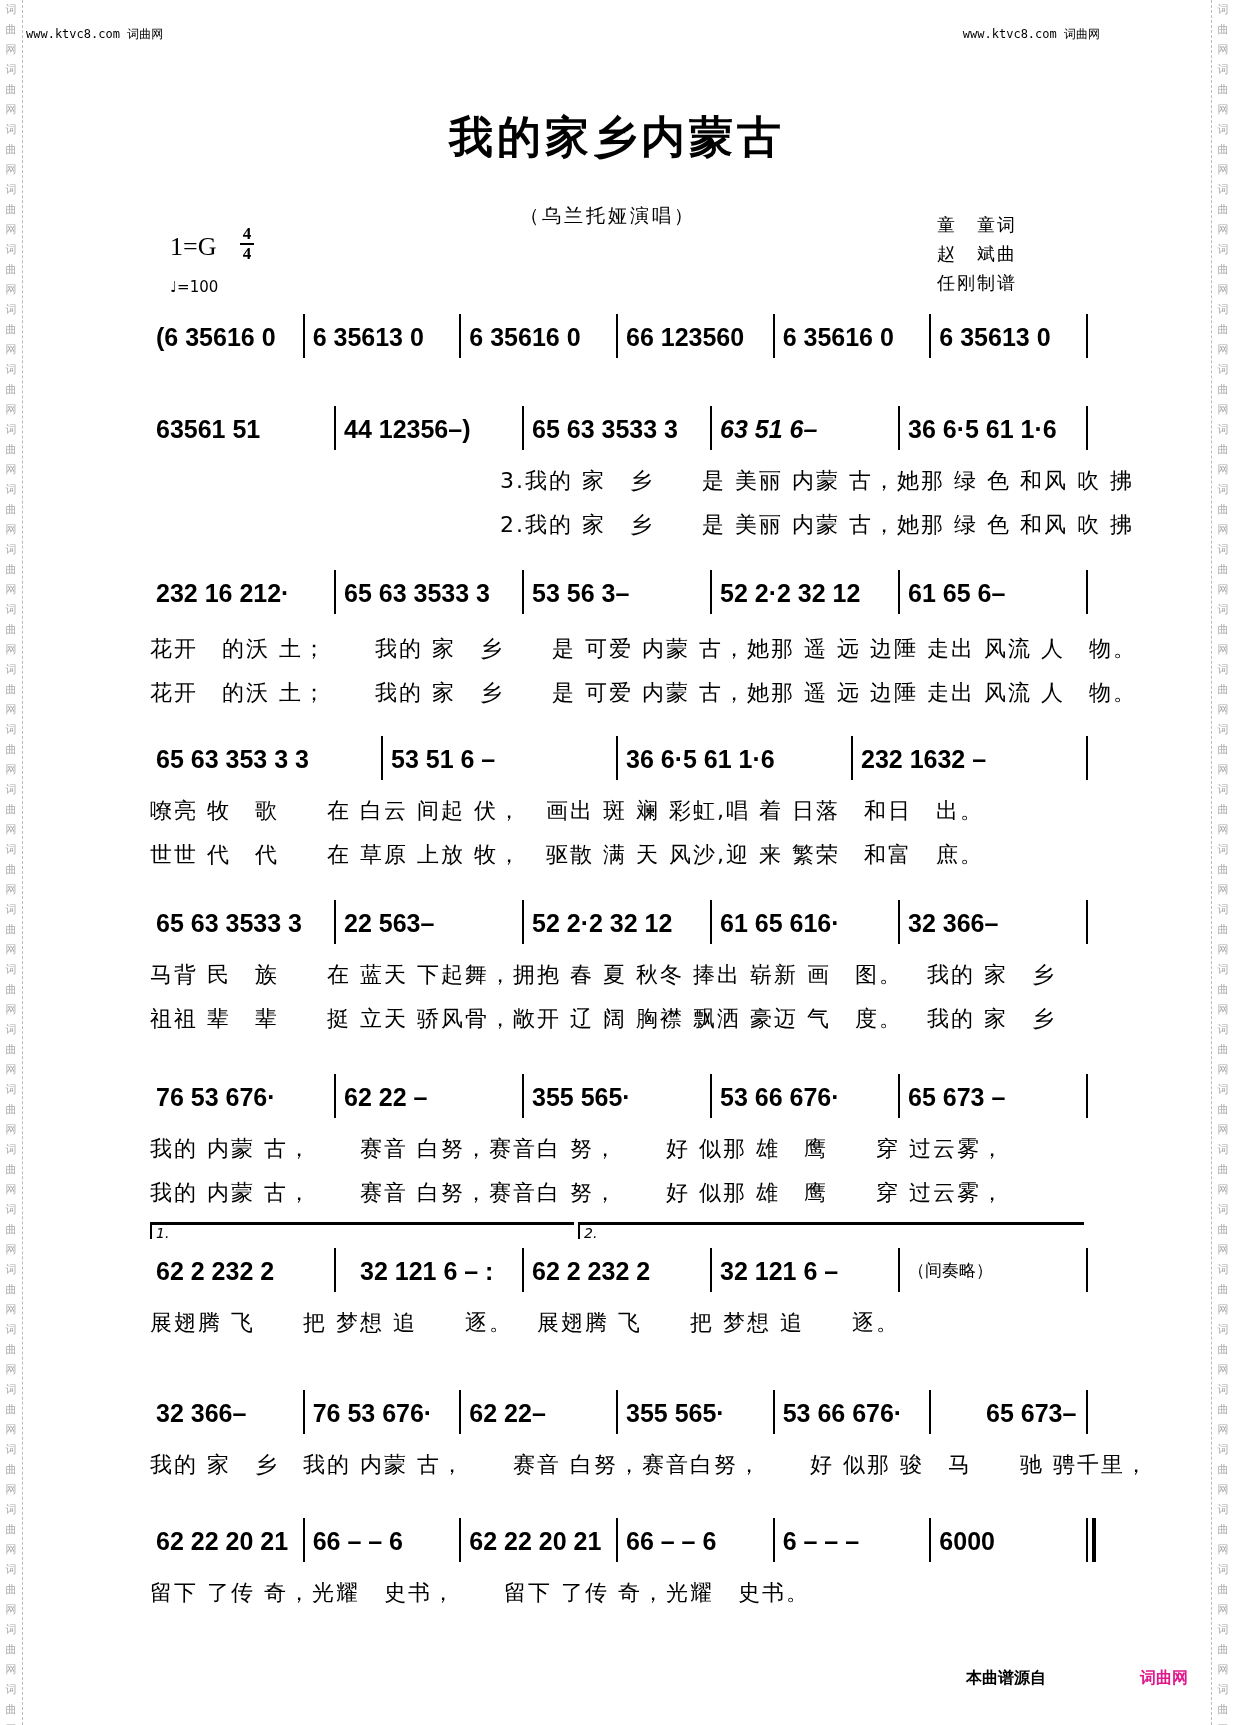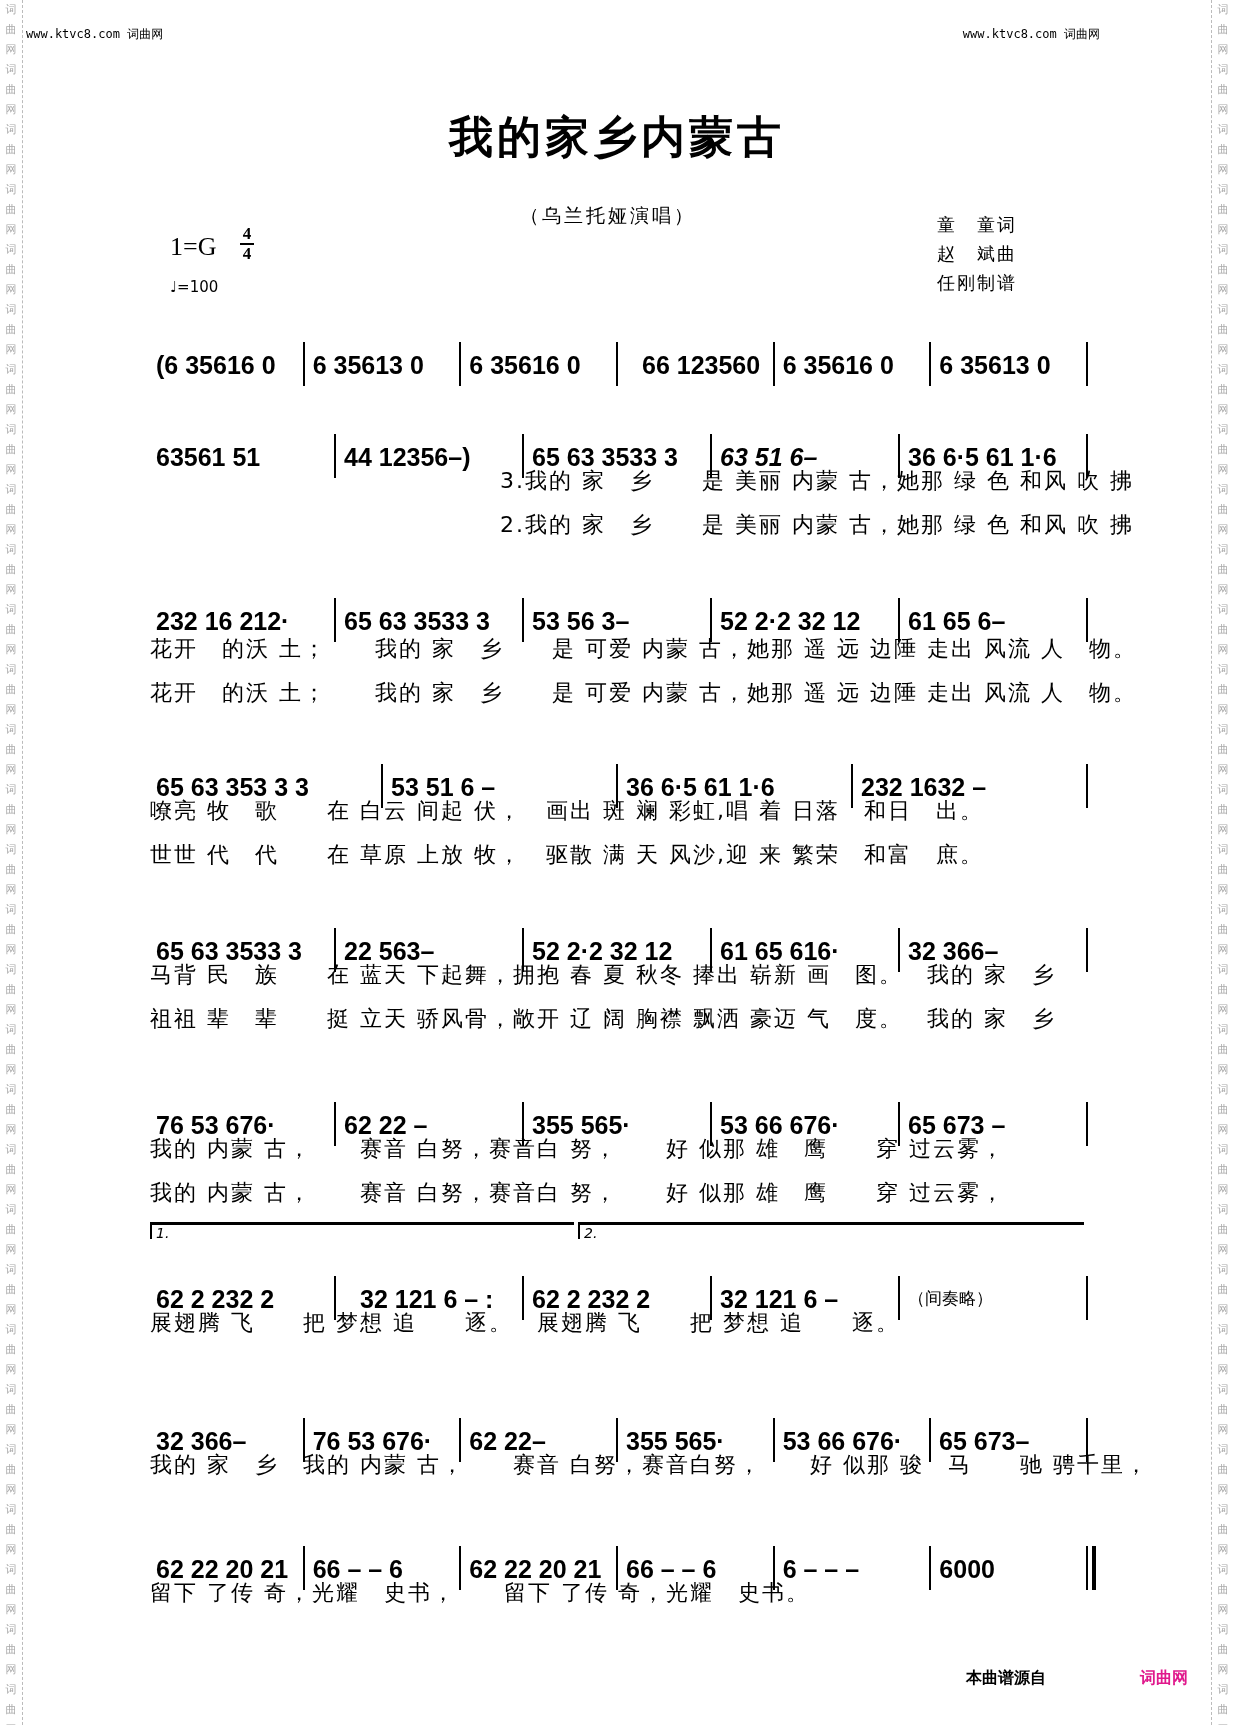--- a/index.html
+++ b/index.html
@@ -9,21 +9,21 @@
   .side.right{right:0;width:22px;border-right:none;border-left:1px dashed #bbb;}
   .side .wm{position:absolute;left:4px;font-size:11px;line-height:20px;color:#aaa;width:14px;text-align:center;}
   .site{position:absolute;top:26px;font-family:"DejaVu Sans Mono","Liberation Mono",monospace;font-size:12px;}
   .title{position:absolute;top:108px;left:0;width:1234px;text-align:center;font-family:"DejaVu Serif","Liberation Serif",serif;font-weight:bold;font-size:44px;letter-spacing:4px;}
   .singer{position:absolute;top:203px;left:520px;font-size:19px;letter-spacing:3px;}
   .credits{position:absolute;left:937px;top:210px;font-size:18px;line-height:29px;letter-spacing:2px;}
   .key{position:absolute;left:170px;top:232px;font-family:"Liberation Serif",serif;font-size:26px;}
   .frac{position:absolute;left:240px;top:225px;font-family:"Liberation Serif",serif;font-weight:bold;font-size:17px;line-height:18px;text-align:center;}
   .frac .bar{border-top:2px solid #000;width:14px;}
   .tempo{position:absolute;left:170px;top:278px;font-size:15px;}
-  .row{position:absolute;left:150px;width:940px;height:40px;margin-top:28px;}
+  .row{position:absolute;left:150px;width:940px;height:40px;}
   .notes{position:absolute;left:0;top:0;width:100%;height:40px;font-family:"Liberation Sans",sans-serif;font-weight:bold;font-size:25px;white-space:nowrap;}
   .m{position:absolute;top:0;height:38px;line-height:38px;}
   .bl{position:absolute;top:-4px;height:44px;border-left:2px solid #000;}
   .bl.dbl{border-left:2px solid #000;width:4px;border-right:4px solid #000;}
   .lyr{position:absolute;left:150px;font-size:22px;letter-spacing:2px;white-space:pre;}
   .volta{position:absolute;top:1222px;height:14px;border-top:3px solid #000;border-left:2px solid #000;font-size:14px;font-style:italic;padding-left:4px;}
   .footer{position:absolute;top:1668px;font-weight:bold;font-size:16px;}
 </style>
 </head>
 <body>
@@ -227,21 +227,21 @@
 
 <div id="score">
     <div class="row" style="top: 318px;">
       <div class="notes">
         <span class="m" style="left: 6px;">(6 35616 0</span>
         <span class="bl" style="left: 152.667px;"></span>
         <span class="m" style="left: 162.667px;">6 35613 0</span>
         <span class="bl" style="left: 309.333px;"></span>
         <span class="m" style="left: 319.333px;">6 35616 0</span>
         <span class="bl" style="left: 466px;"></span>
-        <span class="m" style="left: 492px;">66 123560</span>
+        <span class="m" style="left: 476px;">66 123560</span>
         <span class="bl" style="left: 622.667px;"></span>
         <span class="m" style="left: 632.667px;">6 35616 0</span>
         <span class="bl" style="left: 779.333px;"></span>
         <span class="m" style="left: 789.333px;">6 35613 0</span>
         <span class="bl" style="left: 936px;"></span>
       </div>
     </div>
     <div class="row" style="top: 410px;">
       <div class="notes">
         <span class="m" style="left: 6px;">63561 51</span>
@@ -342,21 +342,21 @@
         <span class="m" style="left: 6px;">32 366–</span>
         <span class="bl" style="left: 152.667px;"></span>
         <span class="m" style="left: 162.667px;">76 53 676·</span>
         <span class="bl" style="left: 309.333px;"></span>
         <span class="m" style="left: 319.333px;">62 22–</span>
         <span class="bl" style="left: 466px;"></span>
         <span class="m" style="left: 476px;">355 565·</span>
         <span class="bl" style="left: 622.667px;"></span>
         <span class="m" style="left: 632.667px;">53 66 676·</span>
         <span class="bl" style="left: 779.333px;"></span>
-        <span class="m" style="left: 789px;">65 673–</span>
+        <span class="m" style="left: 836px;">65 673–</span>
         <span class="bl" style="left: 936px;"></span>
       </div>
     </div>
     <div class="lyr" style="top: 1450px;">我的 家　乡　我的 内蒙 古，　　赛音 白努，赛音白努，　　好 似那 骏　马　　驰 骋千里，</div>
     <div class="row" style="top: 1522px;">
       <div class="notes">
         <span class="m" style="left: 6px;">62 22 20 21</span>
         <span class="bl" style="left: 152.667px;"></span>
         <span class="m" style="left: 162.667px;">66 – – 6</span>
         <span class="bl" style="left: 309.333px;"></span>

